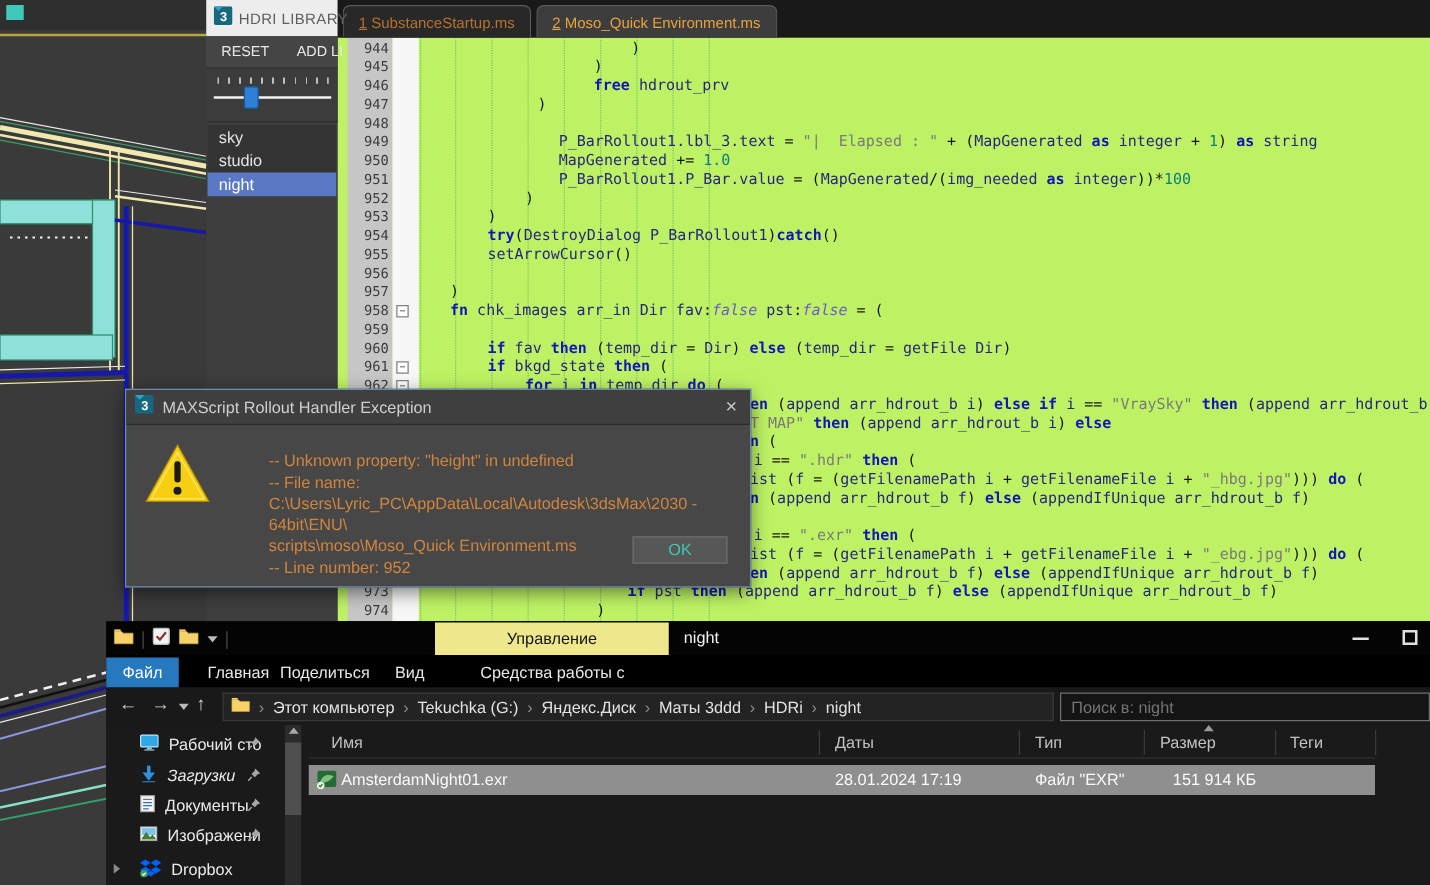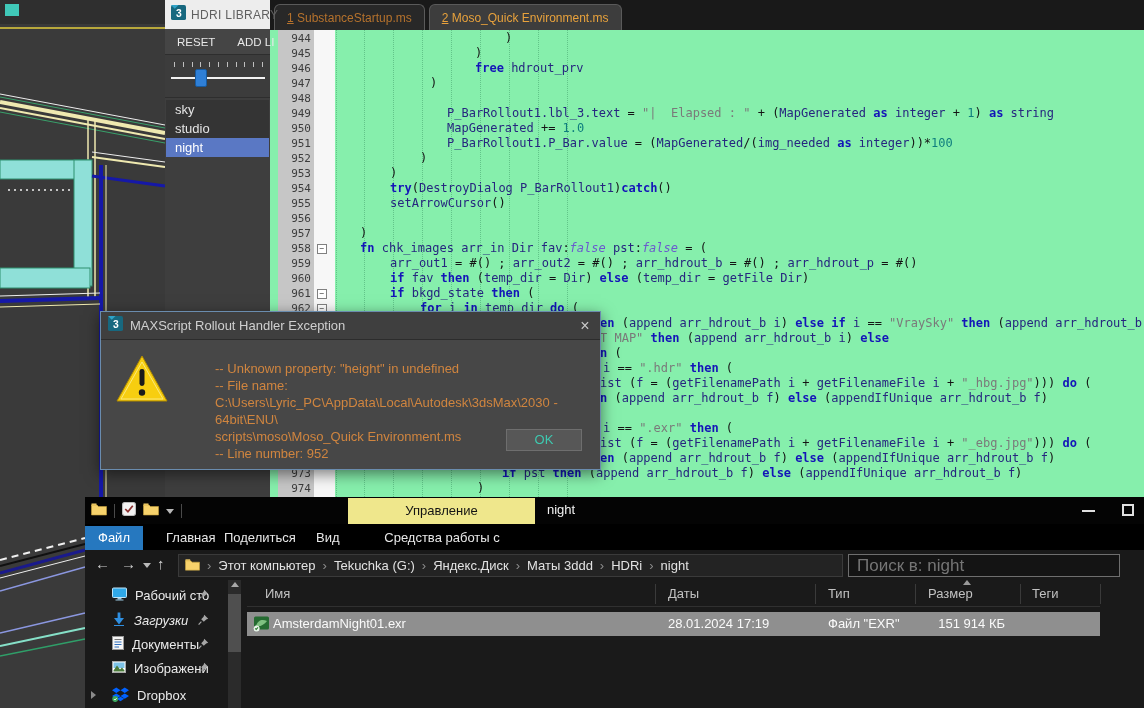--- a/index.html
+++ b/index.html
@@ -32,21 +32,21 @@
   
   #tabbar { left:270px; top:0; width:874px; height:30px; background:#191919;
             display:flex; align-items:flex-end; padding-left:4px; gap:4px; z-index:2; }
   .tab { height:26px; display:flex; align-items:center; padding:0 12px; border:1px solid #5A5A5A;
          border-bottom:none; border-radius:6px 6px 0 0; background:#282828; font-size:12px;
          color:#B5722D; white-space:nowrap; }
   .tab.active { background:#3D3D3D; color:#E8A23C; }
   .tabnum { text-decoration:underline; }
 
   
-  #editor { left:270px; top:30px; width:874px; height:467px; background:#86efac; overflow:hidden; z-index:1; }
+  #editor { left:270px; top:30px; width:874px; height:467px; background:#bef264; overflow:hidden; z-index:1; }
   #gutter { left:8px; top:0; width:36px; height:467px; background:#C6C6C6; }
   #foldmargin { left:44px; top:0; width:21px; height:467px; background:#F7F7F7; }
   .guide { top:0; height:467px; width:0; border-left:1px dotted rgba(70,160,110,0.55); }
   .crow { position:absolute; left:0; width:874px; height:15px; }
   .ln { position:absolute; left:8px; width:33px; text-align:right; font:11px "DejaVu Sans Mono",monospace;
         color:#3C3C3C; line-height:15px; }
   .foldbox { position:absolute; left:47px; top:2.5px; width:10px; height:10px; border:1px solid #808080;
              background:#FFF; font:8px/8px "DejaVu Sans Mono",monospace; color:#444; text-align:center; }
   .codetxt { position:absolute; top:0; white-space:pre; font:12px/15px "DejaVu Sans Mono",monospace; }
   .tk-k { color:#1414B8; font-weight:bold; }
@@ -86,22 +86,22 @@
   #tab-tools { left:272px; width:170px; text-align:center; padding:0; }
   #addressrow { left:0; top:53px; width:1059px; height:30px; background:#191919; }
   .navglyph { position:absolute; top:5px; color:#CFCFCF; font-size:15px; }
   .tri-down { width:0; height:0; border-left:4px solid transparent; border-right:4px solid transparent;
               border-top:5px solid #B9B9B9; }
   #breadcrumb-box { left:93px; top:4px; width:665px; height:23px; background:#232323; border:1px solid #3A3A3A;
                     display:flex; align-items:center; gap:7px; padding:0 6px; overflow:hidden; }
   .crumb { font-size:13px; color:#E2E2E2; white-space:nowrap; }
   .crumb-sep { color:#8C8C8C; font-size:13px; }
   #crumb-right { position:absolute; right:100px; top:9px; display:flex; gap:12px; align-items:center; }
-  #search-box { left:763px; top:4px; width:272px; height:23px; background:#141414; border:1px solid #6E6E6E;
-                color:#3b82f6; font-size:17px; padding-left:8px; outline:none; }
+  #search-box { left:763px; top:4px; width:296px; height:23px; background:#141414; border:1px solid #6E6E6E;
+                color:#3b82f6; font-size:13px; padding-left:8px; outline:none; }
   #exp-main { left:0; top:83px; width:1059px; height:128px; background:#1A1A1A; }
   .sb-item { position:absolute; left:0; width:143px; height:23px; display:flex; align-items:center; gap:8px;
              padding-left:27px; color:#EAEAEA; font-size:13px; white-space:nowrap; }
   .sb-pin { position:absolute; left:113px; top:5px; }
   .sb-chev { position:absolute; left:6px; width:0; height:0; border-top:4px solid transparent;
              border-bottom:4px solid transparent; border-left:5px solid #8A8A8A; }
   #sb-scrollbar { left:143px; top:0; width:13px; height:128px; background:#2B2B2B; }
   #sb-thumb { left:0; top:14px; width:13px; height:58px; background:#4F4F4F; }
   #sb-up { left:3px; top:2px; width:0; height:0; border-left:4px solid transparent;
            border-right:4px solid transparent; border-bottom:5px solid #A9A9A9; }
@@ -263,21 +263,20 @@
         <span class="ln">957</span>
         <span class="codetxt" style="left: 90px;"><span class="tk-p">)</span></span>
       </div>
       <div class="crow" style="top: 211px;">
         <span class="ln">958</span>
         <span class="foldbox">−</span>
         <span class="codetxt" style="left: 90px;"><span class="tk-k">fn</span><span class="tk-p"> </span><span class="tk-i">chk_images</span><span class="tk-p"> </span><span class="tk-i">arr_in</span><span class="tk-p"> </span><span class="tk-i">Dir</span><span class="tk-p"> </span><span class="tk-i">fav</span><span class="tk-p">:</span><span class="tk-f">false</span><span class="tk-p"> </span><span class="tk-i">pst</span><span class="tk-p">:</span><span class="tk-f">false</span><span class="tk-p"> = (</span></span>
       </div>
       <div class="crow" style="top: 226px;">
         <span class="ln">959</span>
-        <span class="codetxt" style="left: 120px;"><span class="tk-i">arr_out1</span><span class="tk-p"> = #() ; </span><span class="tk-i">arr_out2</span><span class="tk-p"> = #() ; </span><span class="tk-i">arr_hdrout_b</span><span class="tk-p"> = #() ; </span><span class="tk-i">arr_hdrout_p</span><span class="tk-p"> = #()</span></span>
       </div>
       <div class="crow" style="top: 241px;">
         <span class="ln">960</span>
         <span class="codetxt" style="left: 120px;"><span class="tk-k">if</span><span class="tk-p"> </span><span class="tk-i">fav</span><span class="tk-k"> then </span><span class="tk-p">(</span><span class="tk-i">temp_dir</span><span class="tk-p"> = </span><span class="tk-i">Dir</span><span class="tk-p">) </span><span class="tk-k">else</span><span class="tk-p"> (</span><span class="tk-i">temp_dir</span><span class="tk-p"> = </span><span class="tk-i">getFile</span><span class="tk-p"> </span><span class="tk-i">Dir</span><span class="tk-p">)</span></span>
       </div>
       <div class="crow" style="top: 256px;">
         <span class="ln">961</span>
         <span class="foldbox">−</span>
         <span class="codetxt" style="left: 120px;"><span class="tk-k">if</span><span class="tk-p"> </span><span class="tk-i">bkgd_state</span><span class="tk-k"> then </span><span class="tk-p">(</span></span>
       </div>

